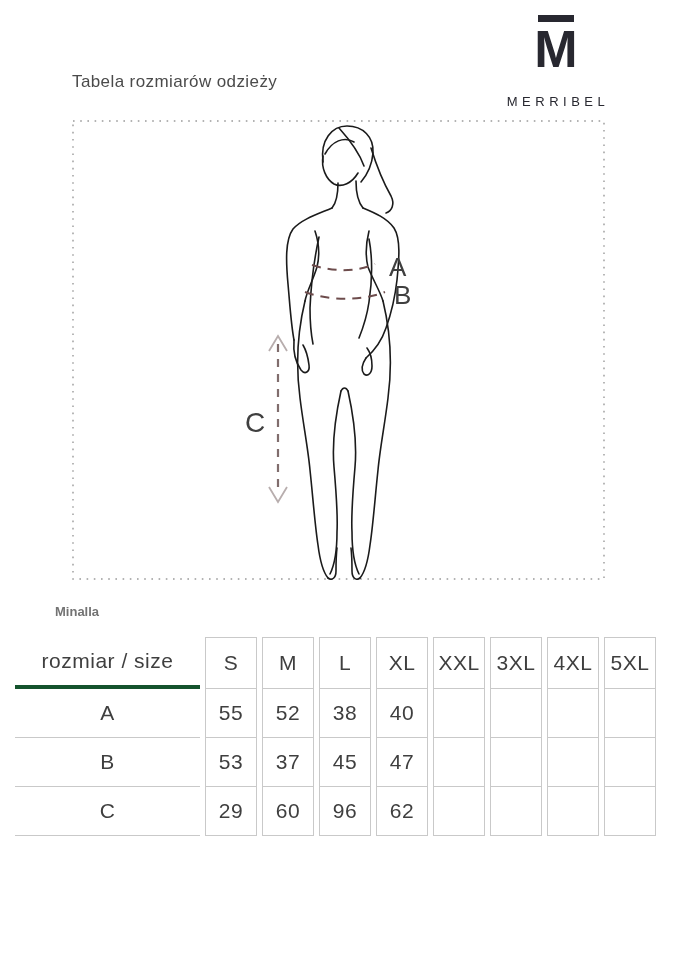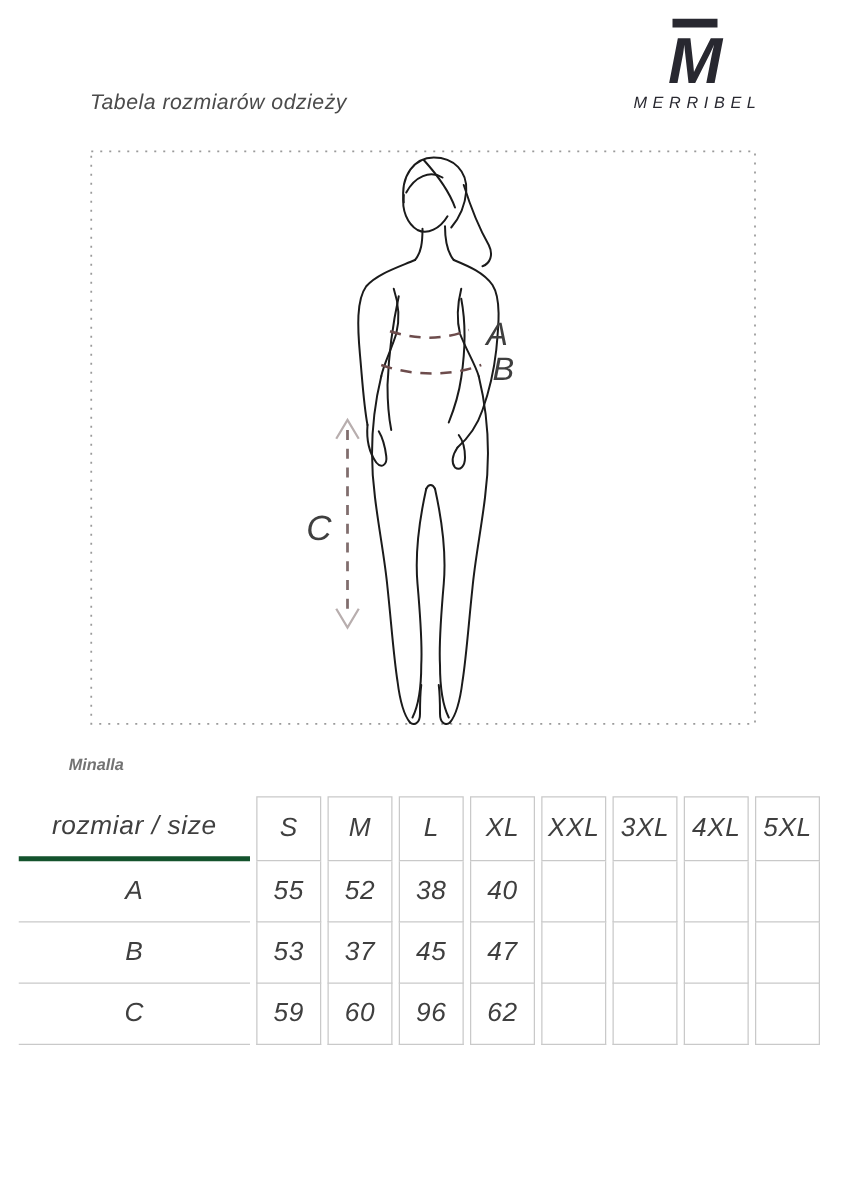--- a/index.html
+++ b/index.html
@@ -1,26 +1,26 @@
 <!DOCTYPE html>
 <html><head>
 <meta charset="utf-8">
 <style>
   html,body{margin:0;padding:0;background:#ffffff;}
   body{width:679px;height:960px;position:relative;font-family:"Liberation Sans",sans-serif;color:#3f3f3f;overflow:hidden;}
-  .page{position:absolute;inset:0;background:#ffffff;font-style:italic;}
+  .page{position:absolute;inset:0;background:#ffffff;}
 
   
   .titles{position:absolute;left:72px;top:70px;font-size:17px;line-height:24px;color:#4b4b4b;letter-spacing:0.4px;}
 
   
   .logo{position:absolute;left:494px;top:15px;width:124px;text-align:center;color:#282830;}
   .logo-bar{width:36px;height:7px;background:#282830;margin:0 auto;}
   .logo-m{font-size:52px;font-weight:700;line-height:0.95;margin-top:3px;letter-spacing:0;}
-  .logo-name{margin-top:0;font-size:13px;letter-spacing:4.5px;padding-left:4px;}
+  .logo-name{margin-top:20px;font-size:13px;letter-spacing:4.5px;padding-left:4px;}
 
   
   .figure-wrap{position:absolute;left:72px;top:120px;width:533px;height:460px;}
   svg text{font-family:"Liberation Sans",sans-serif;fill:#3f3f3f;}
 
   
   .product-name{position:absolute;left:55px;top:604px;font-size:13px;font-weight:700;color:#737373;}
   table.size-table{position:absolute;left:10px;top:637px;border-collapse:separate;border-spacing:5px 0;table-layout:fixed;}
   .size-table th,.size-table td{font-weight:normal;height:48px;padding:0;text-align:center;vertical-align:middle;
     font-size:21px;color:#3f3f3f;letter-spacing:0.5px;}
@@ -143,21 +143,21 @@
         <td class="size-cell">37</td>
         <td class="size-cell">45</td>
         <td class="size-cell">47</td>
         <td class="size-cell"></td>
         <td class="size-cell"></td>
         <td class="size-cell"></td>
         <td class="size-cell"></td>
       </tr>
       <tr>
         <td class="label-cell">C</td>
-        <td class="size-cell">59</td>
+        <td class="size-cell">29</td>
         <td class="size-cell">60</td>
         <td class="size-cell">96</td>
         <td class="size-cell">62</td>
         <td class="size-cell"></td>
         <td class="size-cell"></td>
         <td class="size-cell"></td>
         <td class="size-cell"></td>
       </tr>
     </tbody>
   </table>

